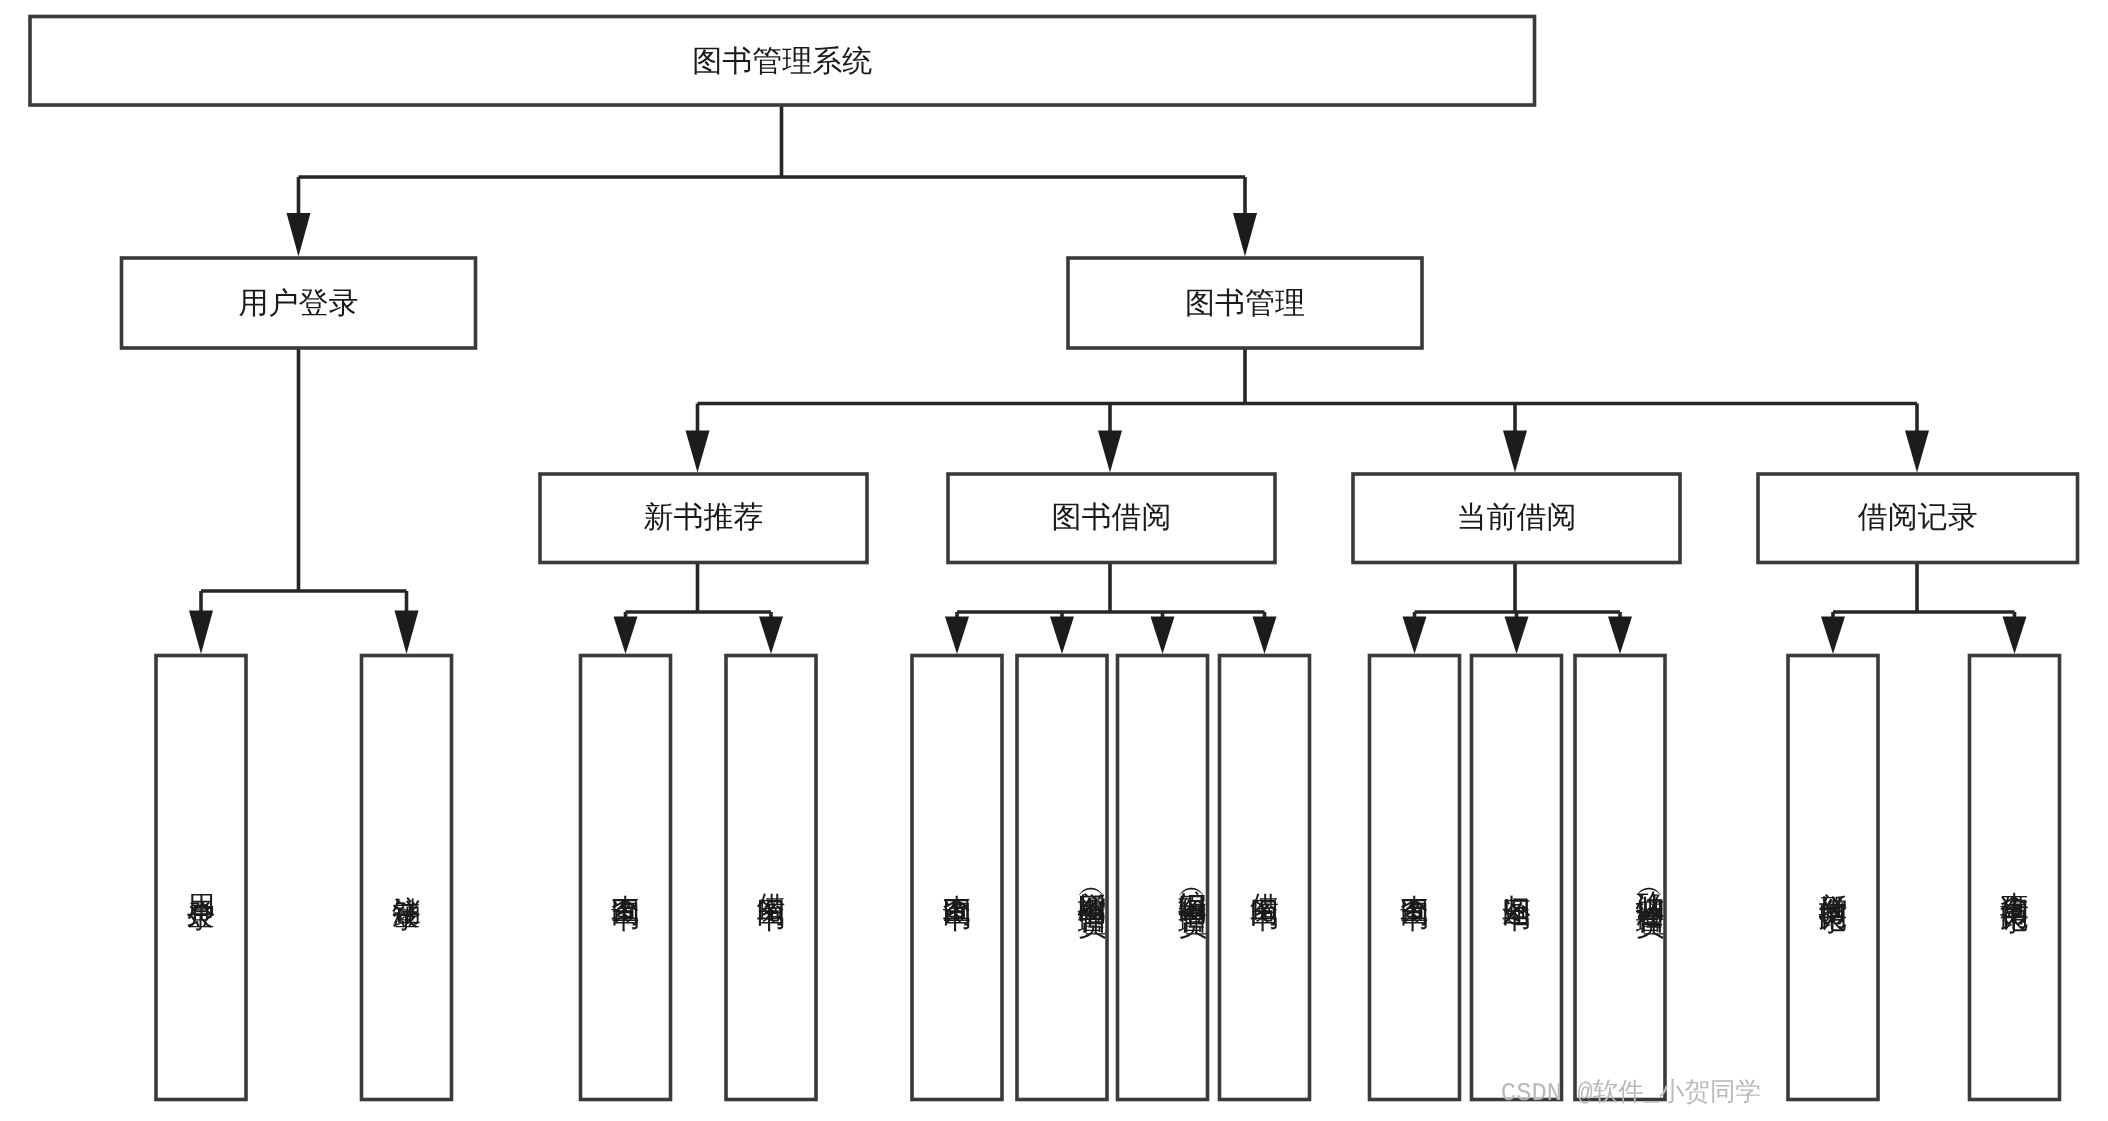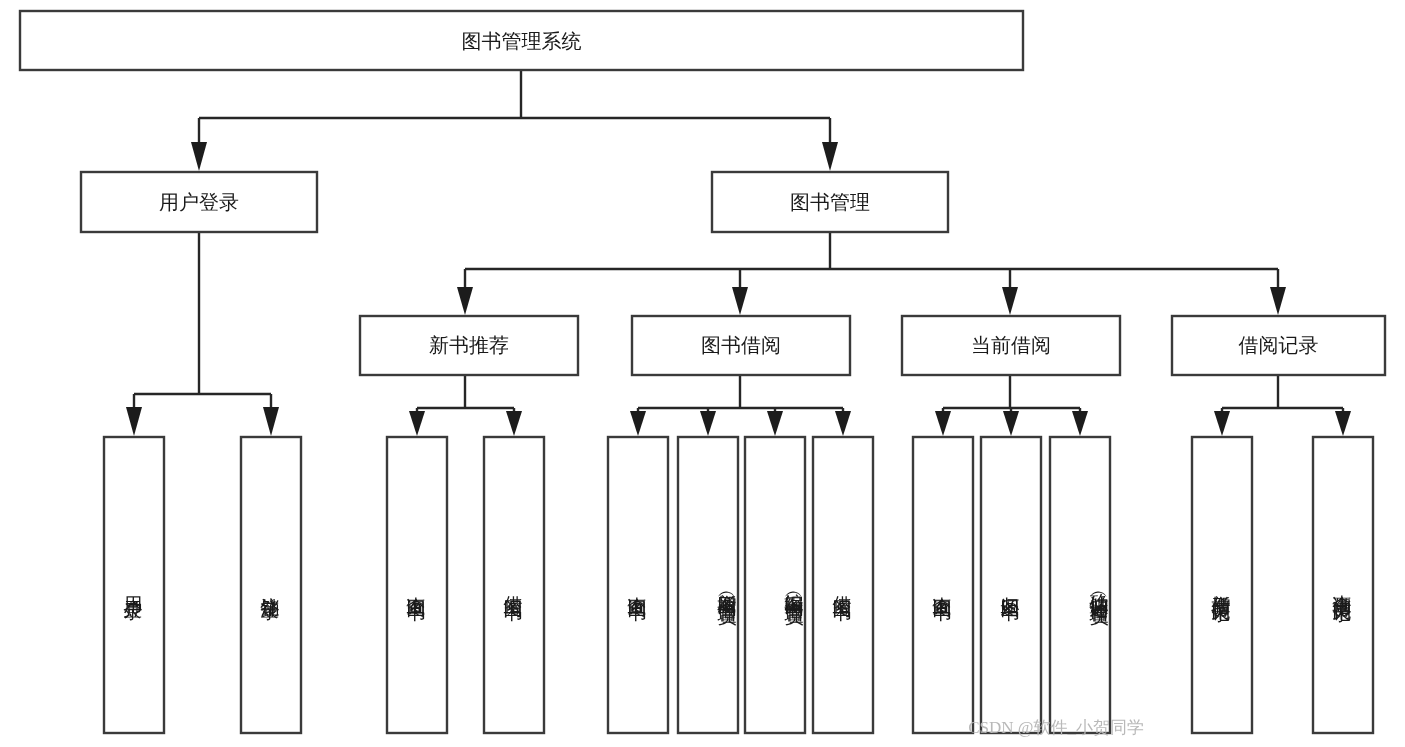--- a/index.html
+++ b/index.html
@@ -59,24 +59,24 @@
     text-orientation: upright;
     letter-spacing: 2px;
     white-space: nowrap;
     display: flex;
     align-items: center;
     justify-content: center;
     pointer-events: none;
   }
   .watermark {
     position: absolute;
-    font-family: Liberation Serif, serif;
+    font-family: Liberation Mono, monospace;
     font-size: 17px;
     color: #b9b9b9;
-    right: 30px;
+    right: 0;
     bottom: 8px;
     white-space: nowrap;
   }
 </style>
 </head>
 <body>
 
 <div id="diagram-root">
 
   <svg class="flow" viewBox="0 0 1405 747" xmlns="http://www.w3.org/2000/svg">

